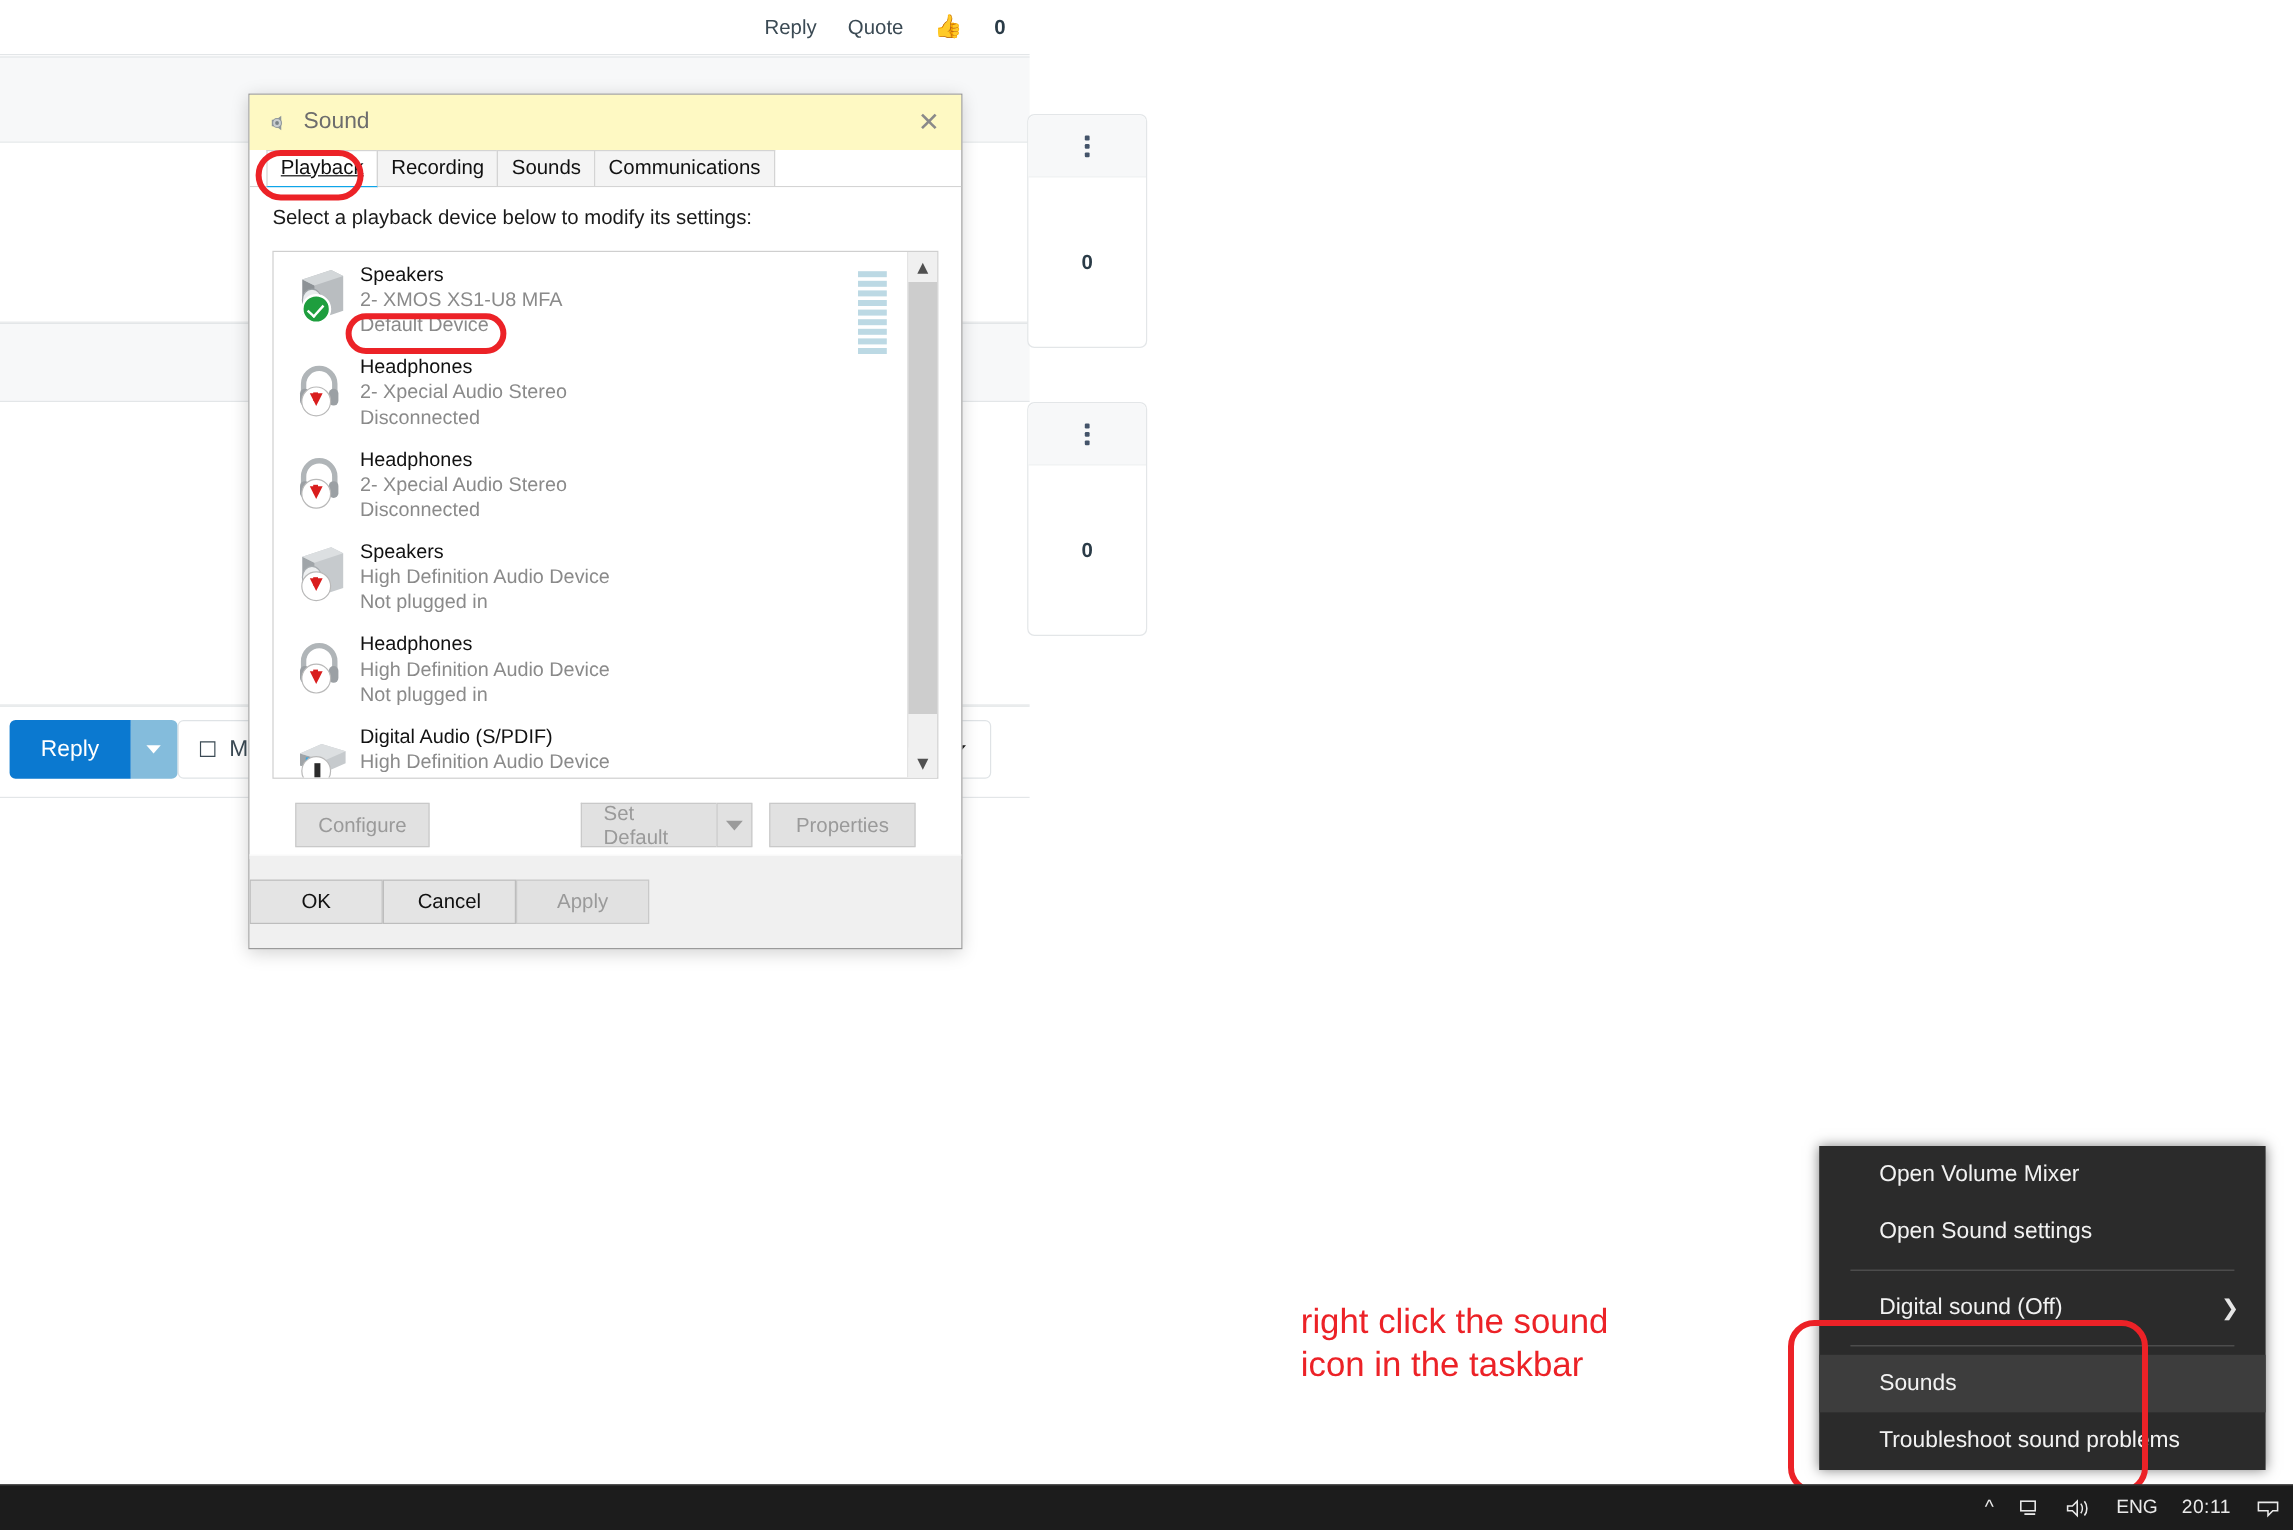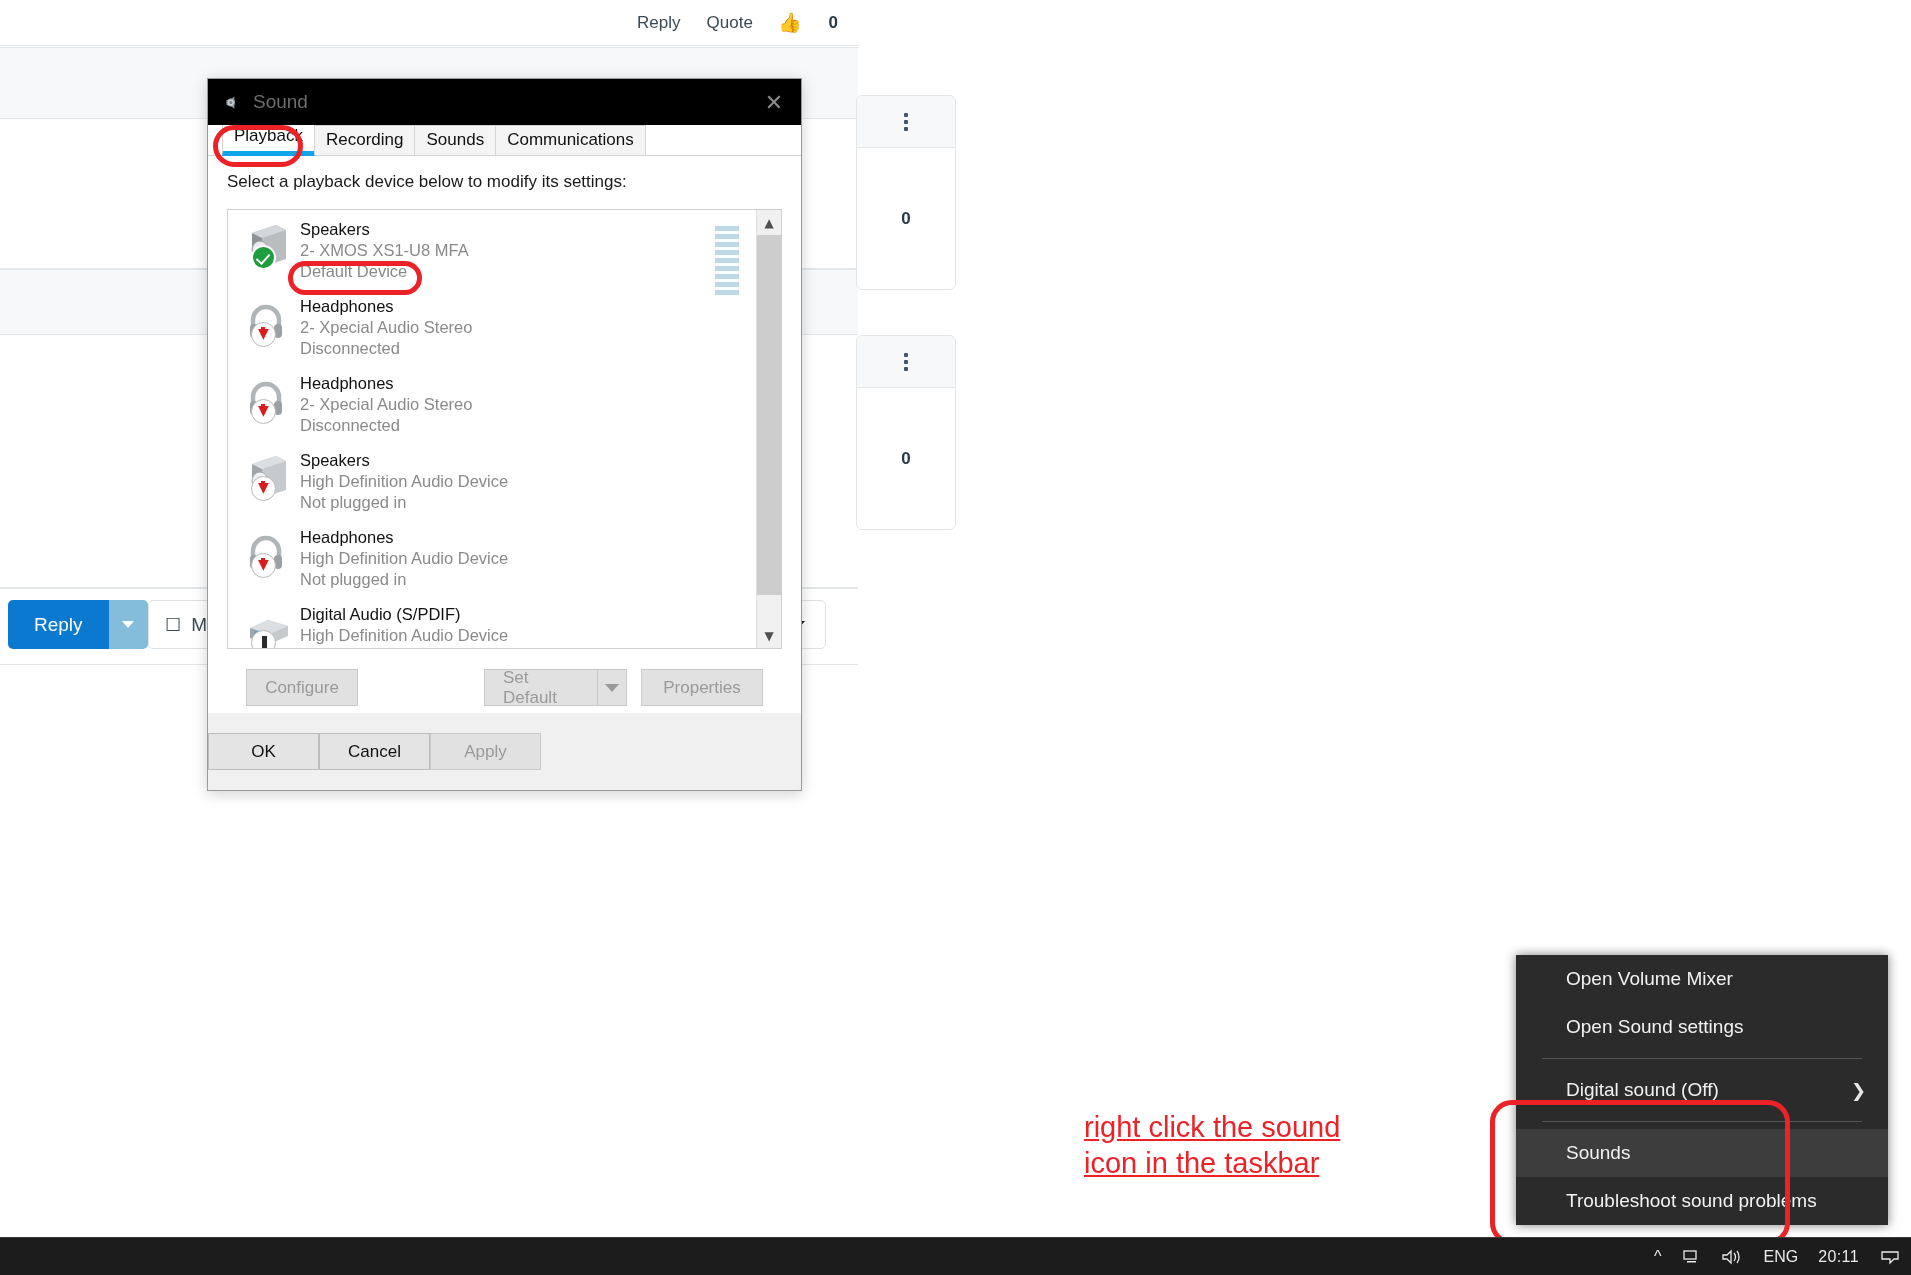--- a/index.html
+++ b/index.html
@@ -94,21 +94,21 @@
   
   #sound-dialog {
     position: absolute; left: 207px; top: 78px;
     width: 595px; height: 713px;
     background: #f0f0f0;
     border: 1px solid #9a9a9a;
     box-shadow: 0 3px 14px rgba(0,0,0,.18);
     font-family: "Liberation Sans", sans-serif;
   }
   .dlg-titlebar {
-    height: 46px; background: #000000;
+    height: 46px; background: #fef9c3;
     display: flex; align-items: center; padding-left: 15px;
     position: relative;
   }
   .dlg-title-icon { width: 21px; height: 21px; margin-right: 9px; }
   .dlg-title-text { font-size: 19px; color: #6d6d6d; }
   .dlg-close {
     position: absolute; right: 0; top: 0; width: 54px; height: 46px;
     display: flex; align-items: center; justify-content: center;
     font-size: 22px; color: #8a8a8a; font-family: "DejaVu Sans", sans-serif;
   }
@@ -116,21 +116,21 @@
   .dlg-tabs {
     display: flex; align-items: flex-end; height: 31px;
     padding-left: 14px; background: #ffffff;
     border-bottom: 1px solid #d4d4d4;
   }
   .dlg-tab {
     font-size: 17px; color: #111; padding: 4px 11px 5px 11px;
     border: 1px solid #d4d4d4; border-bottom: none;
     background: #f4f4f4; margin-right: -1px; line-height: 1.2;
   }
-  .dlg-tab.active { background: #ffffff; border-bottom: 5px solid #0ea5e9; margin-bottom: -1px; }
+  .dlg-tab.active { background: #ffffff; border-bottom: 1px solid #0ea5e9; margin-bottom: -1px; text-decoration: underline; }
 
   .dlg-body { background: #ffffff; padding: 16px 19px 0 19px; height: 560px; }
   .dlg-hint { font-size: 17px; color: #1a1a1a; margin-bottom: 17px; }
 
   .device-list {
     position: relative; height: 440px;
     border: 1px solid #cfcfcf; background: #ffffff;
     overflow: hidden;
   }
   .device-row {
@@ -474,21 +474,21 @@
     <div class="btn btn-footer">OK</div>
     <div class="btn btn-footer">Cancel</div>
     <div class="btn btn-footer disabled">Apply</div>
   </div>
 </div>
 
 <div class="red-rect" style="left:213px;top:125px;width:90px;height:42px;border-radius:22px;"></div>
 
 <div class="red-rect" style="left:288px;top:261px;width:134px;height:34px;border-radius:17px;"></div>
 
-<div class="annotation-text" style="left:1084px;top:1109px;text-decoration:underline;">right click the sound
+<div class="annotation-text" style="left:1084px;top:1084px;">right click the sound
 icon in the taskbar</div>
 
 <div id="tray-menu">
   <div class="menu-item">Open Volume Mixer</div>
   <div class="menu-item">Open Sound settings</div>
   <div class="menu-sep"></div>
   <div class="menu-item">
     <span>Digital sound (Off)</span>
     <span class="menu-chevron">❯</span>
   </div>

